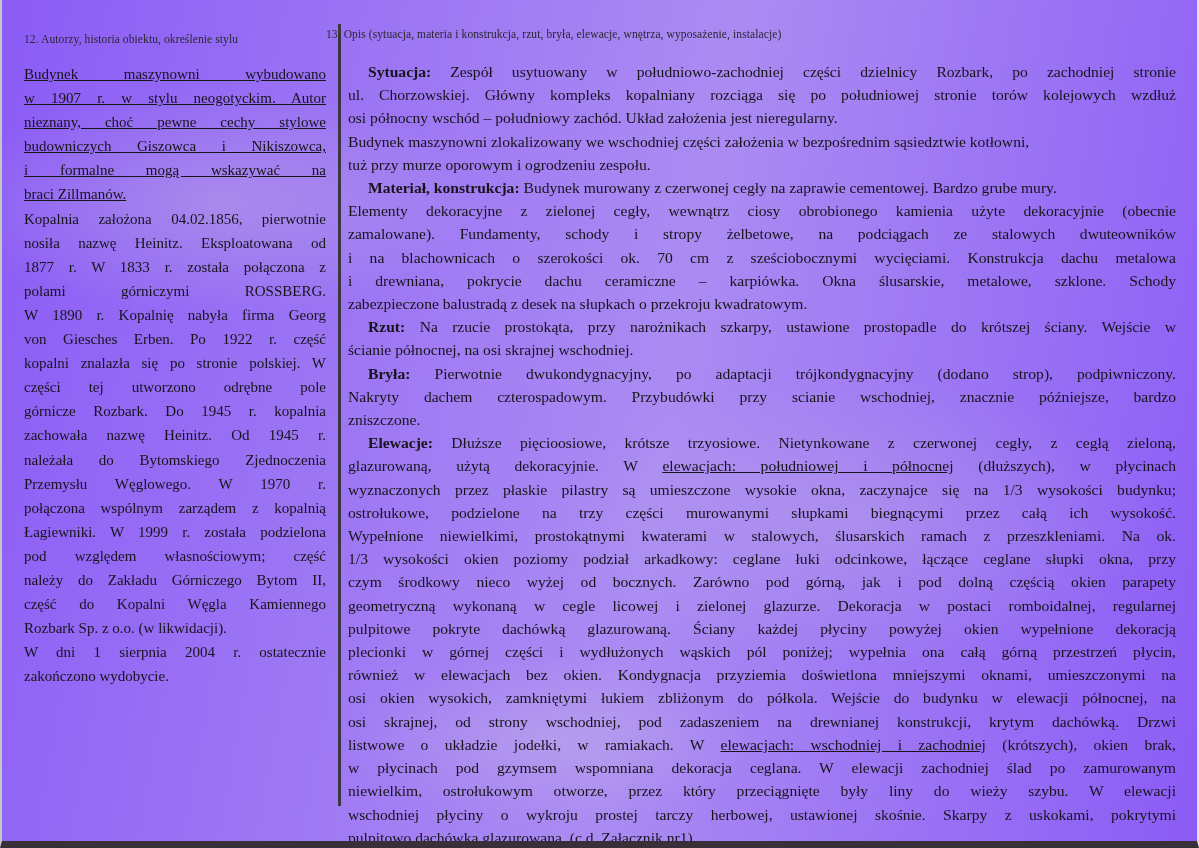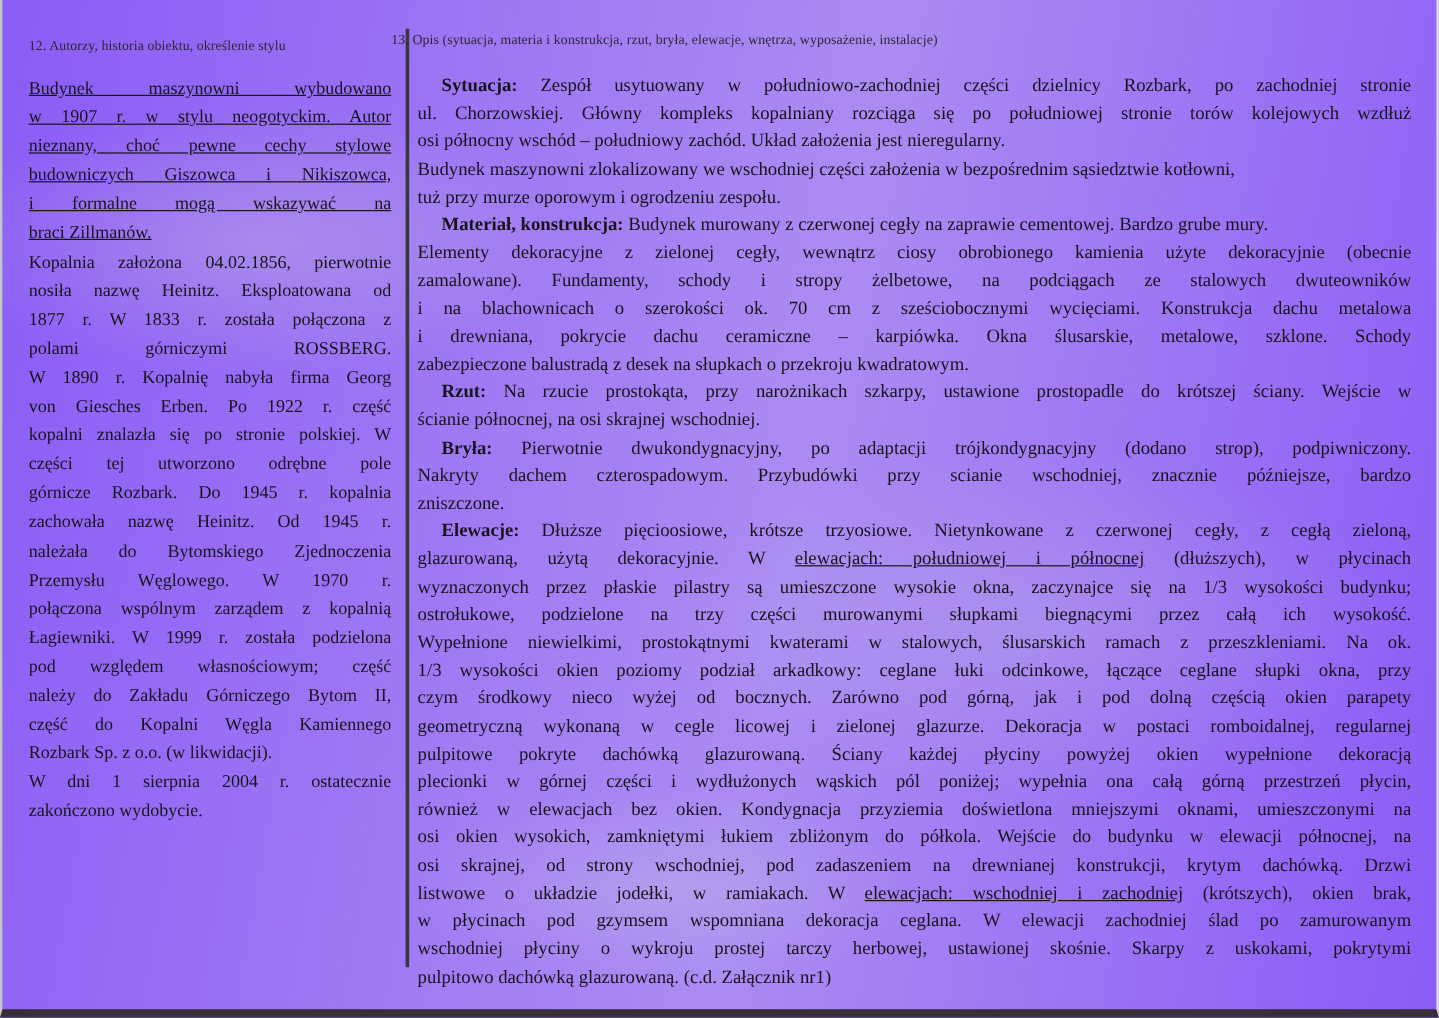--- a/index.html
+++ b/index.html
@@ -187,17 +187,18 @@
       <div class="jline spread">geometryczną wykonaną w cegle licowej i zielonej glazurze. Dekoracja w postaci romboidalnej, regularnej</div>
       <div class="jline spread">pulpitowe pokryte dachówką glazurowaną. Ściany każdej płyciny  powyżej okien wypełnione dekoracją</div>
       <div class="jline spread">plecionki w górnej części i wydłużonych wąskich pól poniżej; wypełnia ona całą górną przestrzeń płycin,</div>
       <div class="jline spread">również w elewacjach bez okien. Kondygnacja przyziemia doświetlona mniejszymi oknami, umieszczonymi na</div>
       <div class="jline spread">osi okien wysokich, zamkniętymi łukiem zbliżonym do półkola. Wejście do budynku w elewacji północnej, na</div>
       <div class="jline spread">osi skrajnej, od strony wschodniej, pod zadaszeniem na drewnianej konstrukcji, krytym dachówką. Drzwi</div>
 
       <div class="jline spread"><span>listwowe o układzie jodełki, w ramiakach. W </span><span class="u">elewacjach: wschodniej i zachodniej</span><span> (krótszych), okien brak,</span></div>
 
       <div class="jline spread">w płycinach pod gzymsem wspomniana dekoracja ceglana. W elewacji zachodniej ślad po zamurowanym</div>
+      <div class="jline spread">niewielkim, ostrołukowym otworze, przez który przeciągnięte były liny do wieży szybu. W elewacji</div>
       <div class="jline spread">wschodniej  płyciny o wykroju prostej tarczy herbowej, ustawionej skośnie. Skarpy z uskokami, pokrytymi</div>
       <div class="jline flat">pulpitowo dachówką glazurowaną. (c.d. Załącznik nr1)</div>
     </div>
   </div>
 </div>
 
 </body></html>

